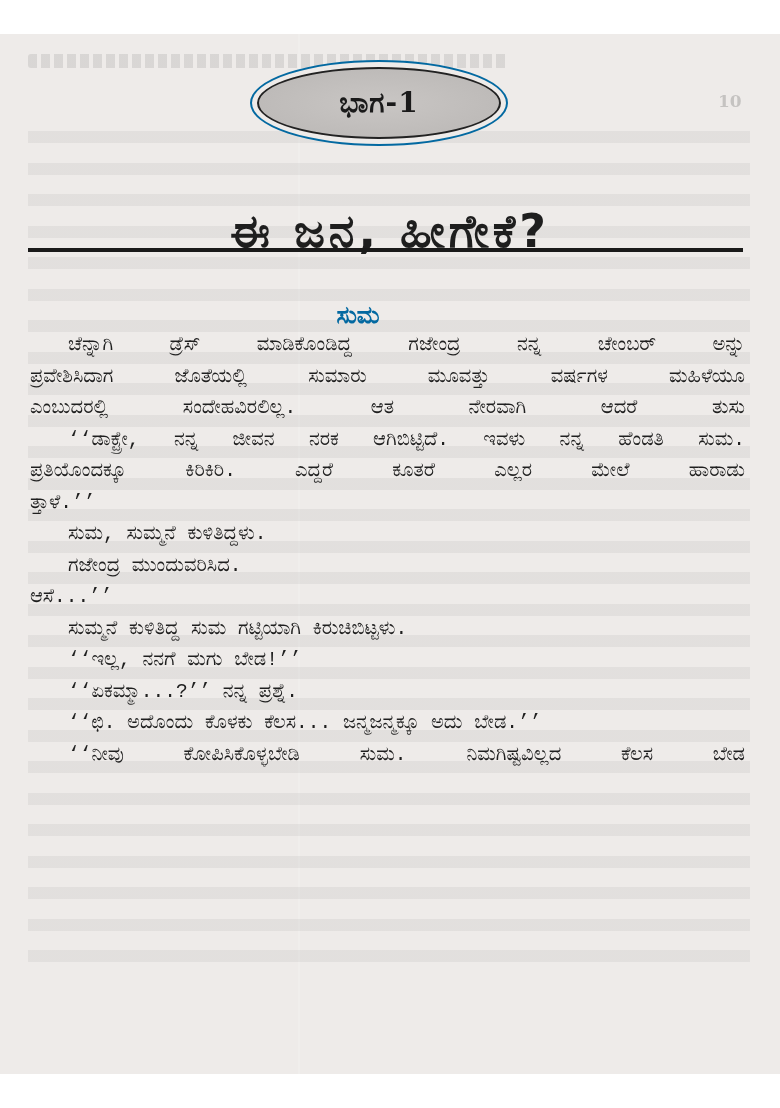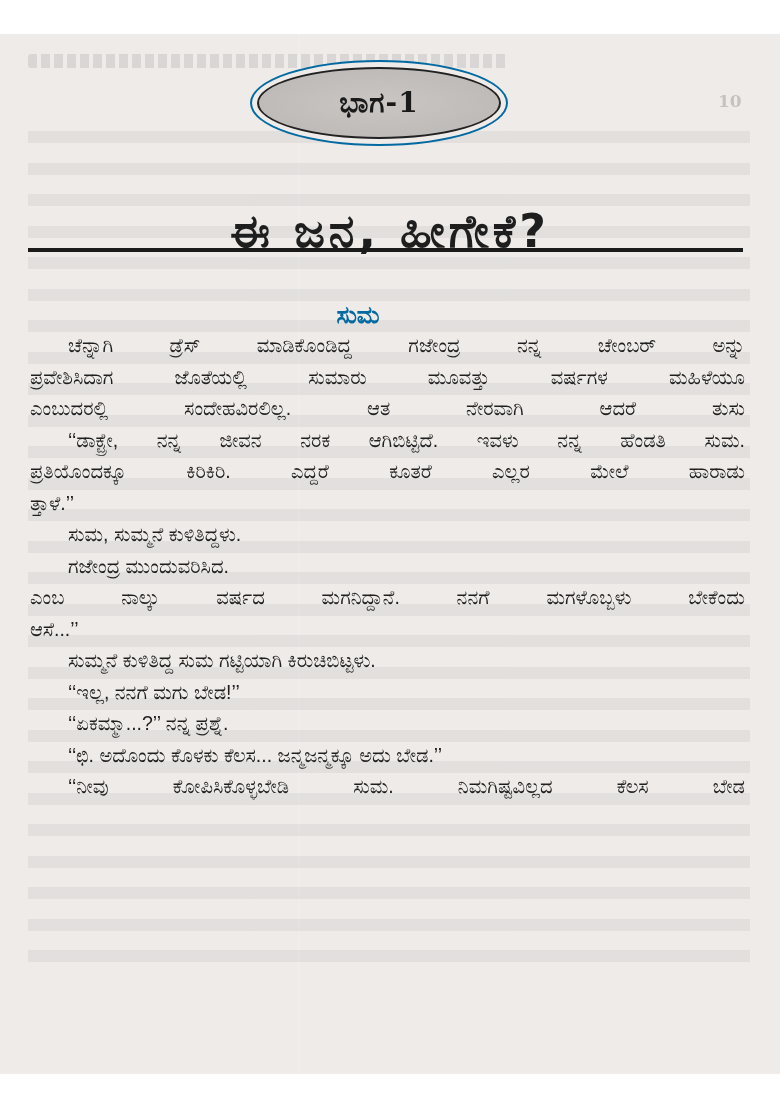--- a/index.html
+++ b/index.html
@@ -109,21 +109,21 @@
       font-size: 24px;
       font-weight: bold;
       color: #0369a1;
       margin-top: 13px;
     }
     .body-text {
       position: absolute;
       left: 30px;
       top: 296px;
       width: 715px;
-      font-family: Liberation Sans, sans-serif;
+      font-family: Liberation Mono, monospace;
       font-size: 19.5px;
       line-height: 31.5px;
       color: #1f1f1f;
     }
     .line {
       white-space: nowrap;
       overflow: hidden;
       height: 31.5px;
     }
     .line.justify {
@@ -163,21 +163,20 @@
 
   <div class="body-text" id="body-text">
       <div class="line indent justify">ಚೆನ್ನಾಗಿ ಡ್ರೆಸ್ ಮಾಡಿಕೊಂಡಿದ್ದ ಗಜೇಂದ್ರ ನನ್ನ ಚೇಂಬರ್ ಅನ್ನು</div>
       <div class="line justify">ಪ್ರವೇಶಿಸಿದಾಗ ಜೊತೆಯಲ್ಲಿ ಸುಮಾರು ಮೂವತ್ತು ವರ್ಷಗಳ ಮಹಿಳೆಯೂ</div>
       <div class="line justify">ಎಂಬುದರಲ್ಲಿ ಸಂದೇಹವಿರಲಿಲ್ಲ. ಆತ ನೇರವಾಗಿ ಆದರೆ ತುಸು</div>
       <div class="line indent justify">‘‘ಡಾಕ್ಟ್ರೇ, ನನ್ನ ಜೀವನ ನರಕ ಆಗಿಬಿಟ್ಟಿದೆ. ಇವಳು ನನ್ನ ಹೆಂಡತಿ ಸುಮ.</div>
       <div class="line justify">ಪ್ರತಿಯೊಂದಕ್ಕೂ ಕಿರಿಕಿರಿ. ಎದ್ದರೆ ಕೂತರೆ ಎಲ್ಲರ ಮೇಲೆ ಹಾರಾಡು</div>
       <div class="line">ತ್ತಾಳೆ.’’</div>
       <div class="line indent">ಸುಮ, ಸುಮ್ಮನೆ ಕುಳಿತಿದ್ದಳು.</div>
       <div class="line indent">ಗಜೇಂದ್ರ ಮುಂದುವರಿಸಿದ.</div>
-      <div class="line justify">ಎಂಬ ನಾಲ್ಕು ವರ್ಷದ ಮಗನಿದ್ದಾನೆ. ನನಗೆ ಮಗಳೊಬ್ಬಳು ಬೇಕೆಂದು</div>
       <div class="line">ಆಸೆ...’’</div>
       <div class="line indent">ಸುಮ್ಮನೆ ಕುಳಿತಿದ್ದ ಸುಮ ಗಟ್ಟಿಯಾಗಿ ಕಿರುಚಿಬಿಟ್ಟಳು.</div>
       <div class="line indent">‘‘ಇಲ್ಲ, ನನಗೆ ಮಗು ಬೇಡ!’’</div>
       <div class="line indent">‘‘ಏಕಮ್ಮಾ...?’’ ನನ್ನ ಪ್ರಶ್ನೆ.</div>
       <div class="line indent">‘‘ಛಿ. ಅದೊಂದು ಕೊಳಕು ಕೆಲಸ... ಜನ್ಮಜನ್ಮಕ್ಕೂ ಅದು ಬೇಡ.’’</div>
       <div class="line indent justify">‘‘ನೀವು ಕೋಪಿಸಿಕೊಳ್ಳಬೇಡಿ ಸುಮ. ನಿಮಗಿಷ್ಟವಿಲ್ಲದ ಕೆಲಸ ಬೇಡ</div>
     </div>
 </div>
 
 </body></html>

